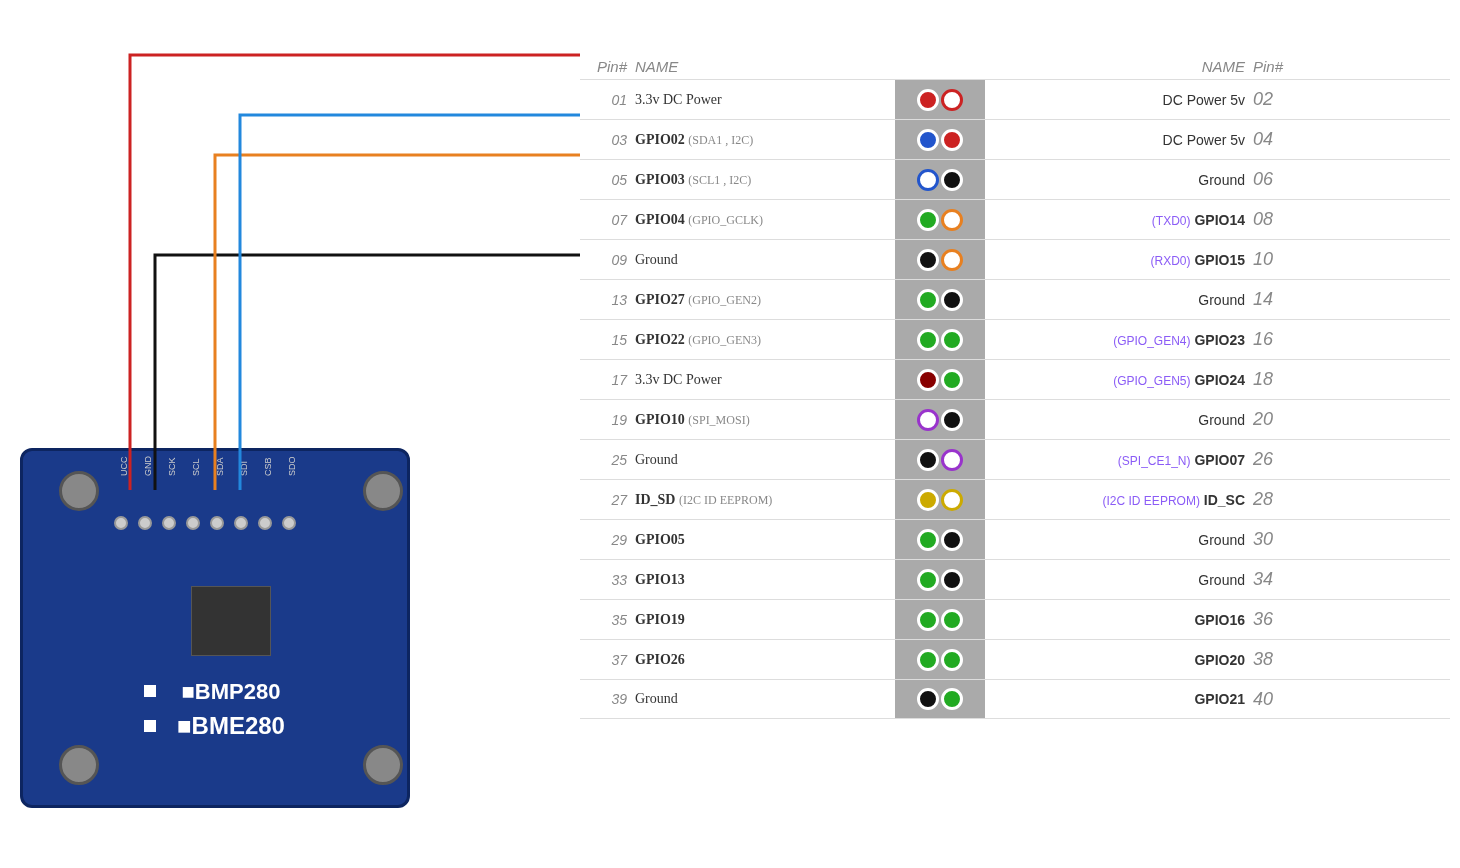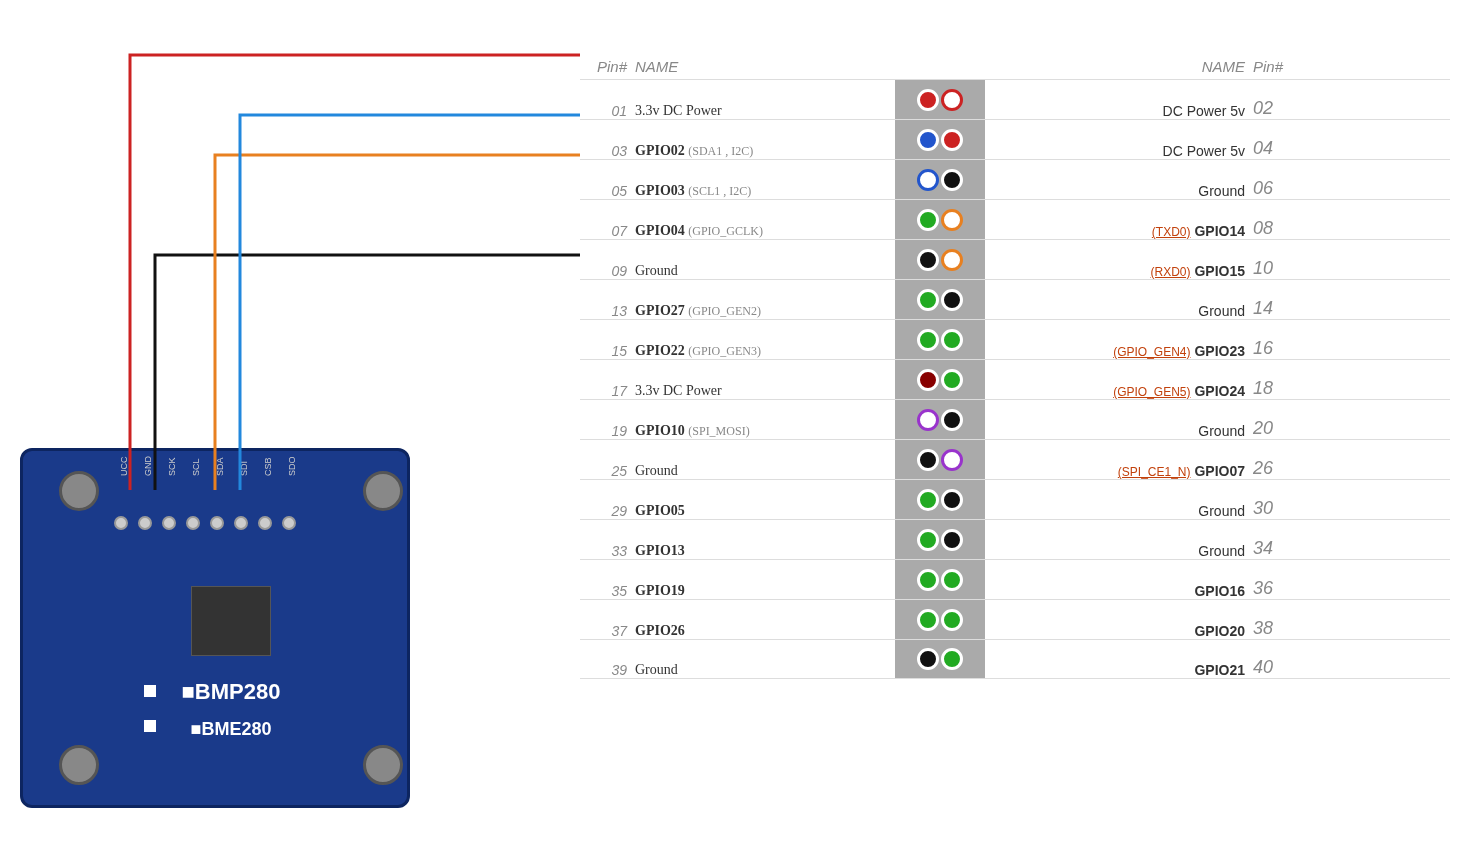--- a/index.html
+++ b/index.html
@@ -80,21 +80,21 @@
       font-size: 22px;
       font-weight: bold;
       white-space: nowrap;
     }
     .sensor-label-bme {
       position: absolute;
       bottom: 65px;
       left: 50%;
       transform: translateX(-50%);
       color: #fff;
-      font-size: 18px;
+      font-size: 24px;
       font-weight: bold;
       white-space: nowrap;
     }
 
     .sensor-square-bmp {
       position: absolute;
       bottom: 108px;
       left: 105px;
       width: 12px;
       height: 12px;
@@ -172,21 +172,21 @@
       text-align: left;
       padding-left: 8px;
       font-style: italic;
       color: #888;
       font-size: 15px;
     }
 
     
     .pin-row {
       display: flex;
-      align-items: flex-end;
+      align-items: center;
       height: 40px;
       border-top: 1px solid #ddd;
     }
     .pin-row:last-child {
       border-bottom: 1px solid #ddd;
     }
 
     .pin-num {
       width: 55px;
       text-align: right;
@@ -246,23 +246,22 @@
     .pin-name-right {
       width: 260px;
       text-align: right;
       font-size: 14px;
       color: #333;
     }
     .pin-name-right .gpio-bold {
       font-weight: bold;
     }
     .pin-name-right .gpio-sub {
-      color: #c2410c;
+      color: #8b5cf6;
       font-size: 12px;
-      text-decoration: underline;
     }
 
     .pin-num-right {
       width: 55px;
       text-align: left;
       padding-left: 8px;
       font-style: italic;
       color: #888;
       font-size: 18px;
     }
@@ -432,20 +431,30 @@
             <div class="pin-num">25</div>
             <div class="pin-name-left">Ground</div>
             <div class="pin-visual">
               <div class="pin-circle black-filled"></div>
               <div class="pin-circle purple-outline"></div>
             </div>
             <div class="pin-name-right"><span class="gpio-sub">(SPI_CE1_N)</span> <span class="gpio-bold">GPIO07</span></div>
             <div class="pin-num-right">26</div>
           </div>
           <div class="pin-row">
+            <div class="pin-num">27</div>
+            <div class="pin-name-left"><span class="gpio-bold">ID_SD</span> <span class="gpio-sub">(I2C ID EEPROM)</span></div>
+            <div class="pin-visual">
+              <div class="pin-circle yellow-filled"></div>
+              <div class="pin-circle yellow-outline"></div>
+            </div>
+            <div class="pin-name-right"><span class="gpio-sub">(I2C ID EEPROM)</span> <span class="gpio-bold">ID_SC</span></div>
+            <div class="pin-num-right">28</div>
+          </div>
+          <div class="pin-row">
             <div class="pin-num">29</div>
             <div class="pin-name-left"><span class="gpio-bold">GPIO05</span></div>
             <div class="pin-visual">
               <div class="pin-circle green-filled"></div>
               <div class="pin-circle black-filled"></div>
             </div>
             <div class="pin-name-right">Ground</div>
             <div class="pin-num-right">30</div>
           </div>
           <div class="pin-row">

